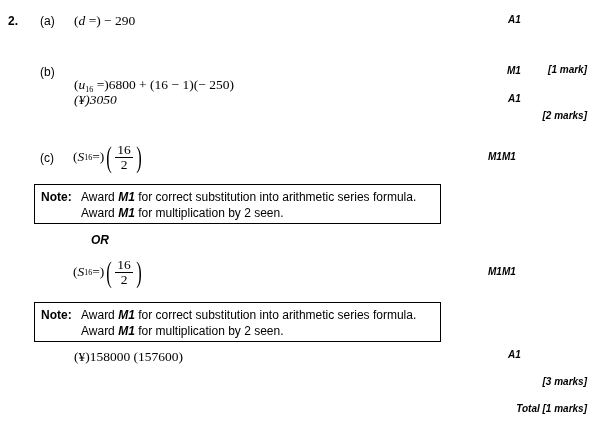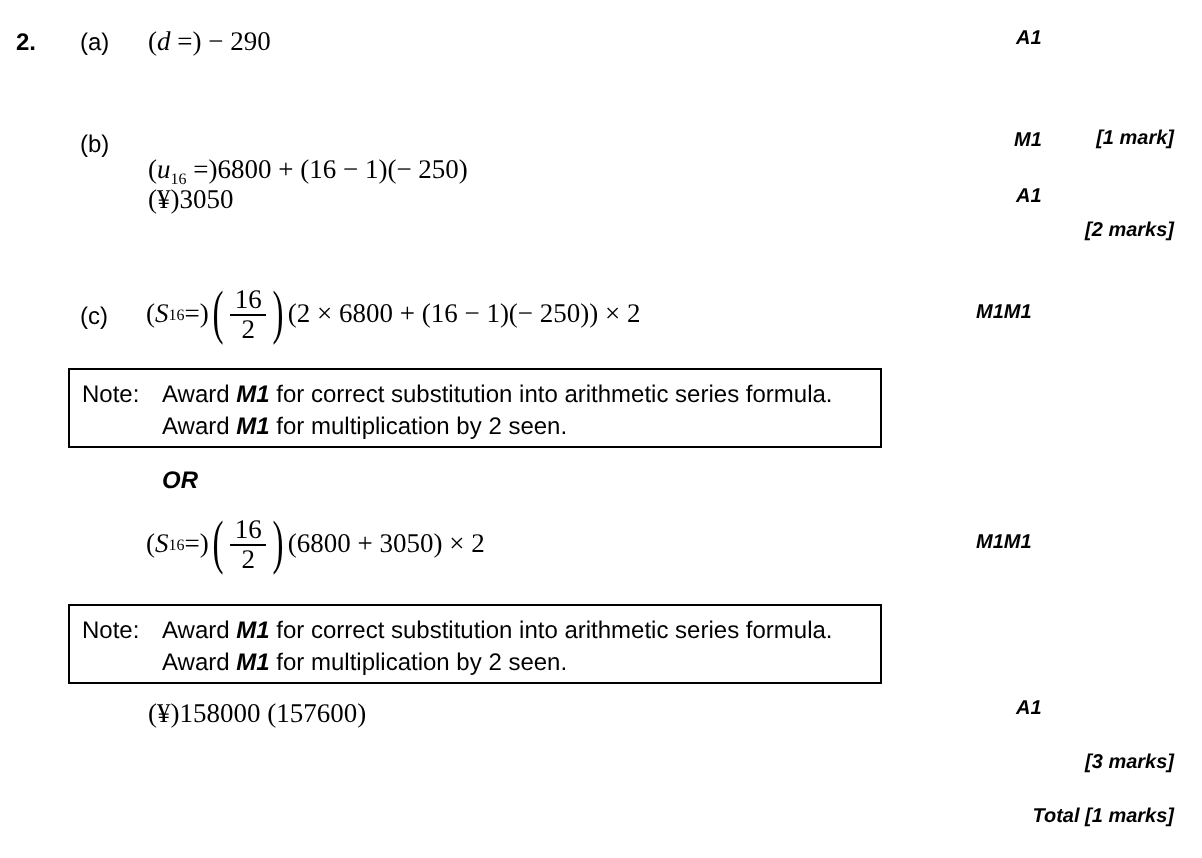--- a/index.html
+++ b/index.html
@@ -7,21 +7,21 @@
   .abs { position: absolute; white-space: nowrap; }
   .sans { font-family: "Liberation Sans", sans-serif; font-size: 12px; }
   .serif { font-family: "Liberation Serif", serif; font-size: 13.5px; }
   .bold { font-weight: bold; }
   .bi { font-weight: bold; font-style: italic; }
   .mark { font-family: "Liberation Sans", sans-serif; font-size: 10px; font-weight: bold; font-style: italic; }
   .right { text-align: right; }
   .it { font-style: italic; }
   sub.small { font-size: 8px; vertical-align: -3px; font-style: normal; }
   .note-box { position: absolute; border: 1px solid #000; box-sizing: border-box; }
-  .note-label { position: absolute; left: 6px; top: 5px; font-family: "Liberation Sans", sans-serif; font-size: 12px; font-weight: normal; }
+  .note-label { position: absolute; left: 6px; top: 5px; font-family: "Liberation Sans", sans-serif; font-size: 12px; font-weight: bold; }
   .note-line { position: absolute; left: 46px; font-family: Liberation Sans, sans-serif; font-size: 12px; white-space: nowrap; }
   .frac { display: inline-block; vertical-align: middle; text-align: center; line-height: 1; margin: 0 1px; }
   .frac .num { display: block; padding: 0 2px; border-bottom: 1px solid #000; }
   .frac .den { display: block; padding: 0 2px; }
   .bigparen { font-size: 30px; font-weight: 100; vertical-align: middle; line-height: 1; transform: scaleX(0.55); display: inline-block; }
   .eq { display: flex; align-items: center; }
 </style>
 </head>
 <body>
 
@@ -33,60 +33,58 @@
 </div>
 <div class="abs mark" style="left:508px; top:14px;">A1</div>
 <div class="abs mark right" style="right:14px; top:33px;margin-top:31px;">[1 mark]</div>
 
 <div class="abs sans" style="left:40px; top:65px;">(b)</div>
 <div class="abs serif" style="left:74px; top:48px;margin-top:29px;">
   <span>(</span><span class="it">u</span><sub class="small">16</sub><span> =)6800 + (16 − 1)(− 250)</span>
 </div>
 <div class="abs mark" style="left:507px; top:65px;">M1</div>
 
-<div class="abs serif" style="left:74px; top:92px;">(¥)3050</div>
+<div class="abs serif" style="left:74px; top:92px;font-style:italic;">(¥)3050</div>
 <div class="abs mark" style="left:508px; top:93px;">A1</div>
 <div class="abs mark right" style="right:14px; top:110px;">[2 marks]</div>
 
 <div class="abs sans" style="left:40px; top:151px;">(c)</div>
 <div class="abs serif eq" style="left:73px; top:138px; height:38px;">
   <span>(</span>
     <span class="it">S</span>
     <sub class="small">16</sub>
     <span> =)</span>
   <span class="bigparen">(</span>
     <span class="frac">
       <span class="num">16</span>
       <span class="den">2</span>
     </span>
     <span class="bigparen">)</span>
-  <span>(2 × 6800 + (16 − 1)(− 250)) × 2</span>
 </div>
 <div class="abs mark" style="left:488px; top:151px;">M1M1</div>
 
 <div class="note-box" style="left:34px; top:184px; width:407px; height:40px;">
   <div class="note-label">Note:</div>
   <div class="note-line" style="top:5px;"><span>Award </span><span class="bi">M1</span><span> for correct substitution into arithmetic series formula.</span></div>
   <div class="note-line" style="top:21px;"><span>Award </span><span class="bi">M1</span><span> for multiplication by 2 seen.</span></div>
 </div>
 
-<div class="abs sans bi" style="left:81px; top:233px;">OR</div>
+<div class="abs sans bi" style="left:91px; top:233px;">OR</div>
 
 <div class="abs serif eq" style="left:73px; top:253px; height:38px;">
   <span>(</span>
     <span class="it">S</span>
     <sub class="small">16</sub>
     <span> =)</span>
   <span class="bigparen">(</span>
     <span class="frac">
       <span class="num">16</span>
       <span class="den">2</span>
     </span>
     <span class="bigparen">)</span>
-    <span>(6800 + 3050) × 2</span>
 </div>
 <div class="abs mark" style="left:488px; top:266px;">M1M1</div>
 
 <div class="note-box" style="left:34px; top:302px; width:407px; height:40px;">
   <div class="note-label">Note:</div>
   <div class="note-line" style="top:5px;"><span>Award </span><span class="bi">M1</span><span> for correct substitution into arithmetic series formula.</span></div>
   <div class="note-line" style="top:21px;"><span>Award </span><span class="bi">M1</span><span> for multiplication by 2 seen.</span></div>
 </div>
 
 <div class="abs serif" style="left:74px; top:349px;">(¥)158000 (157600)</div>

